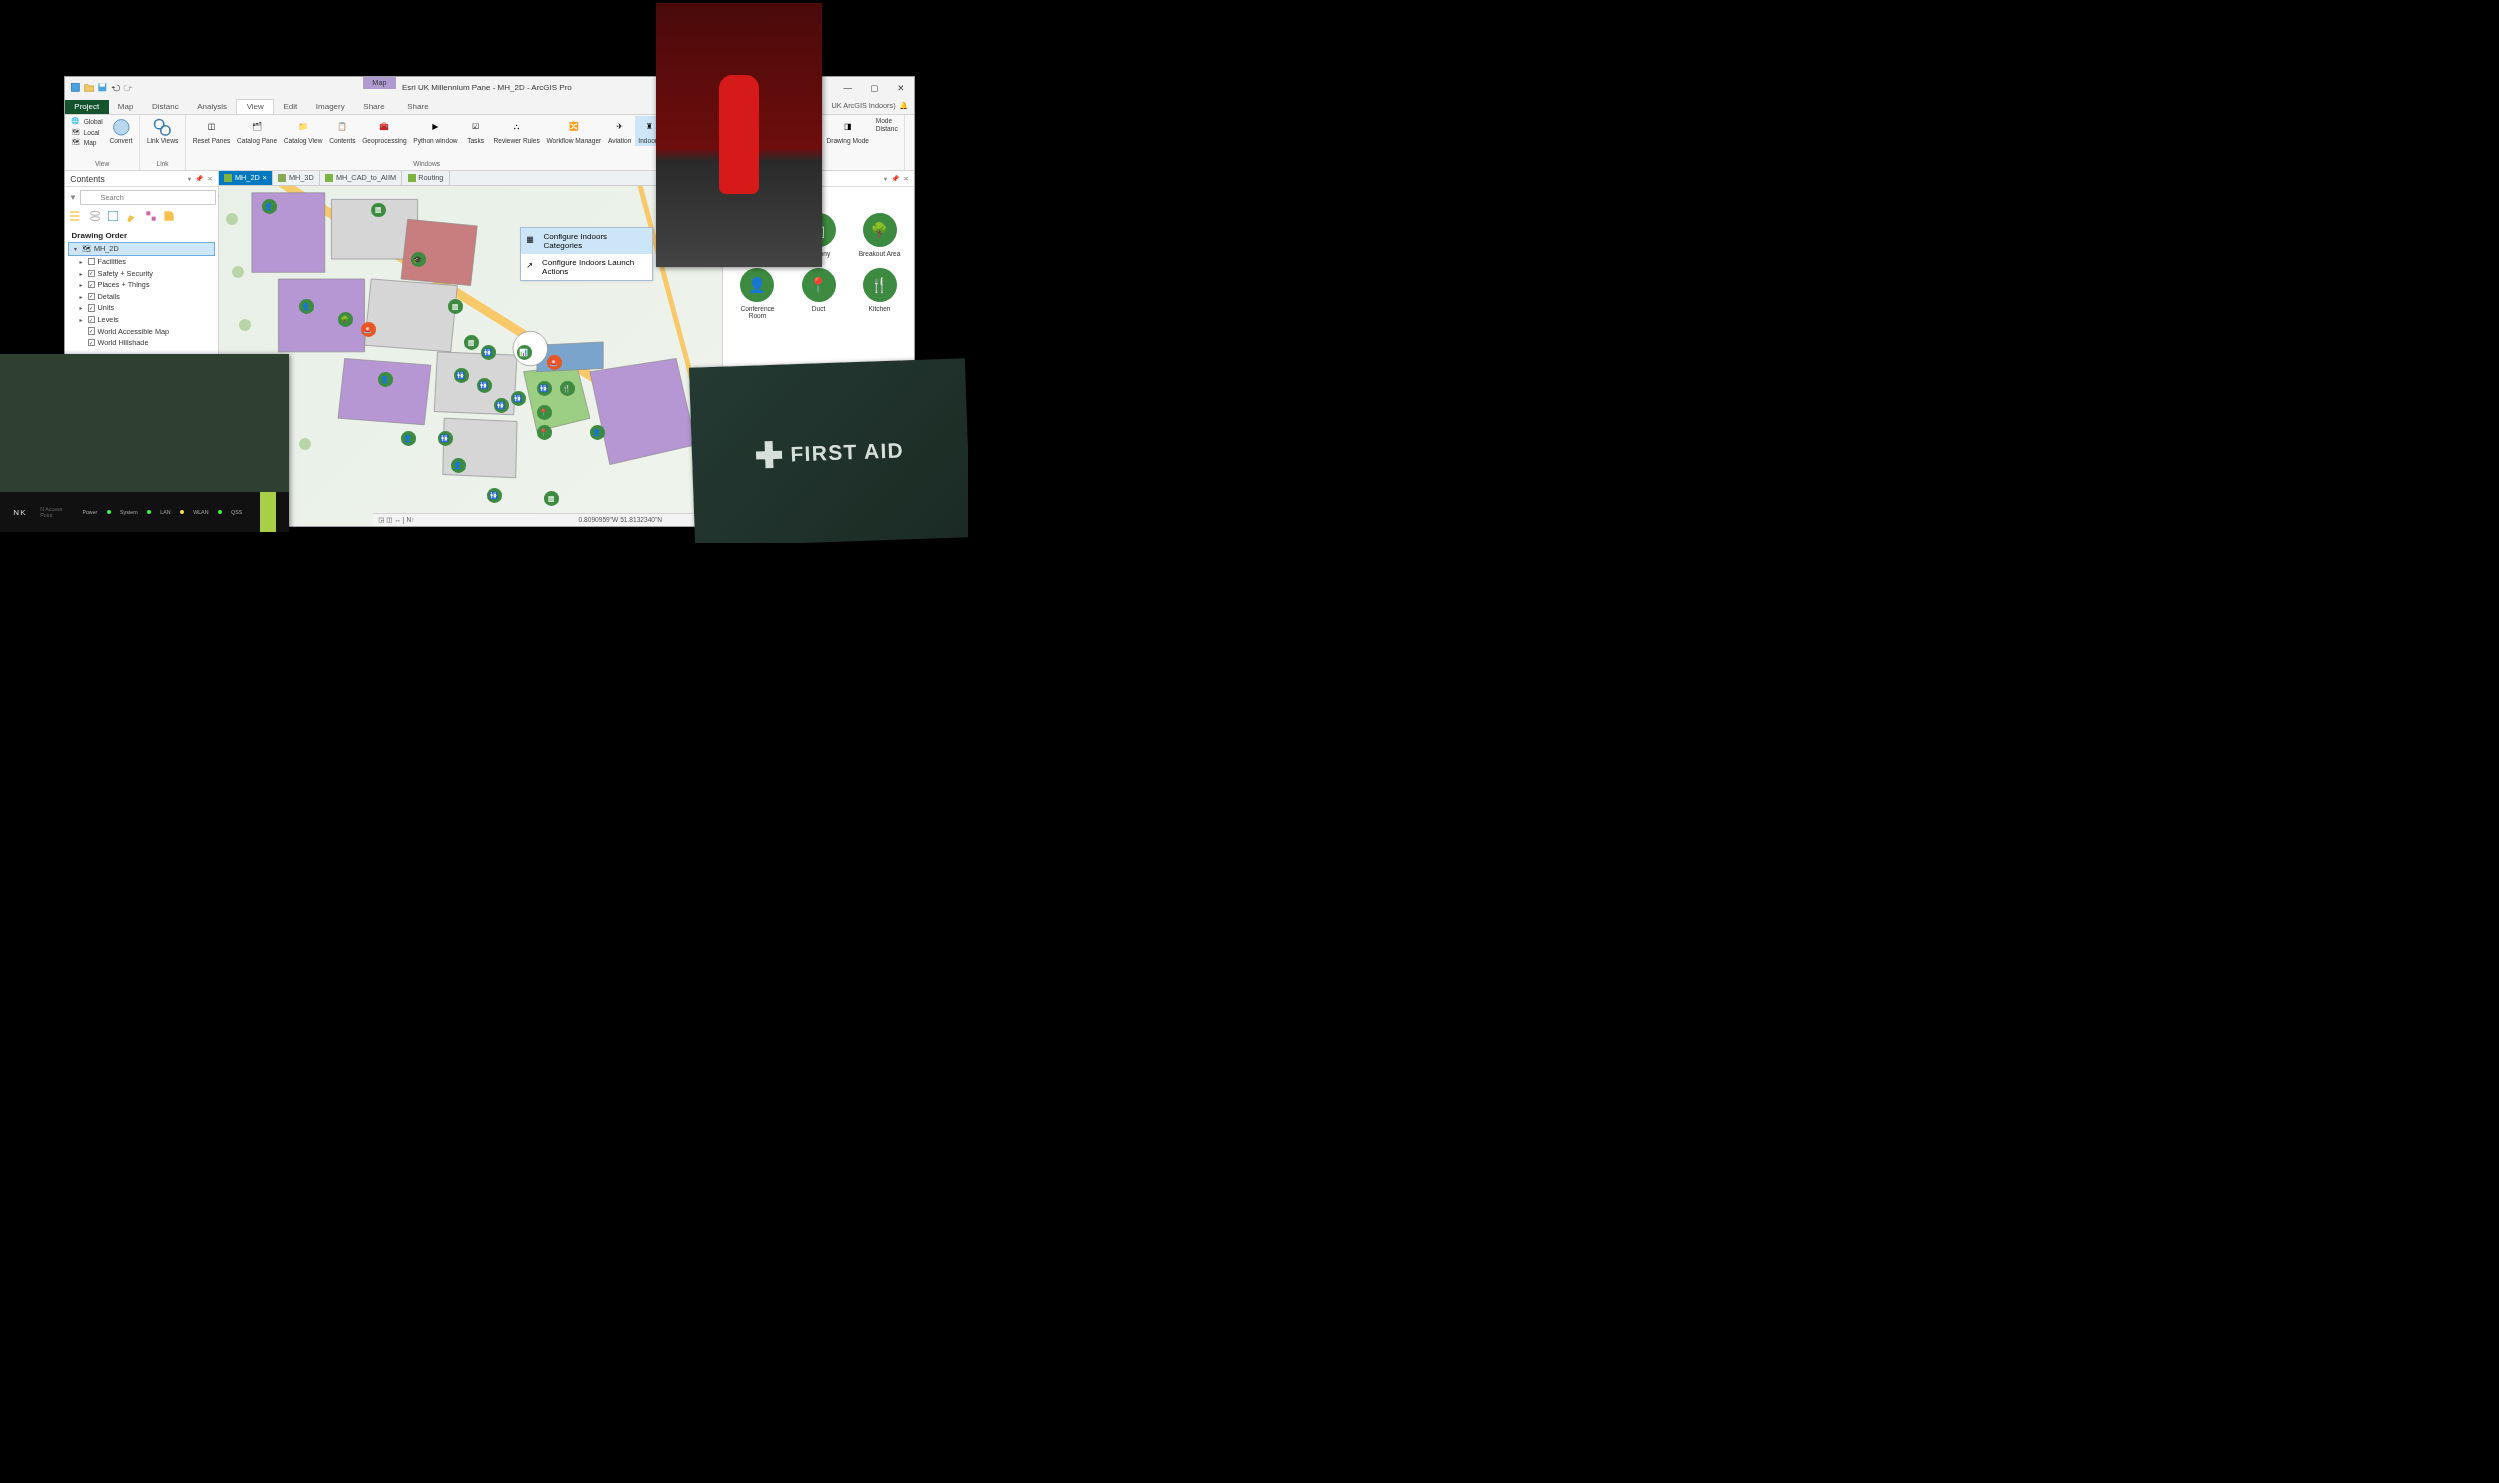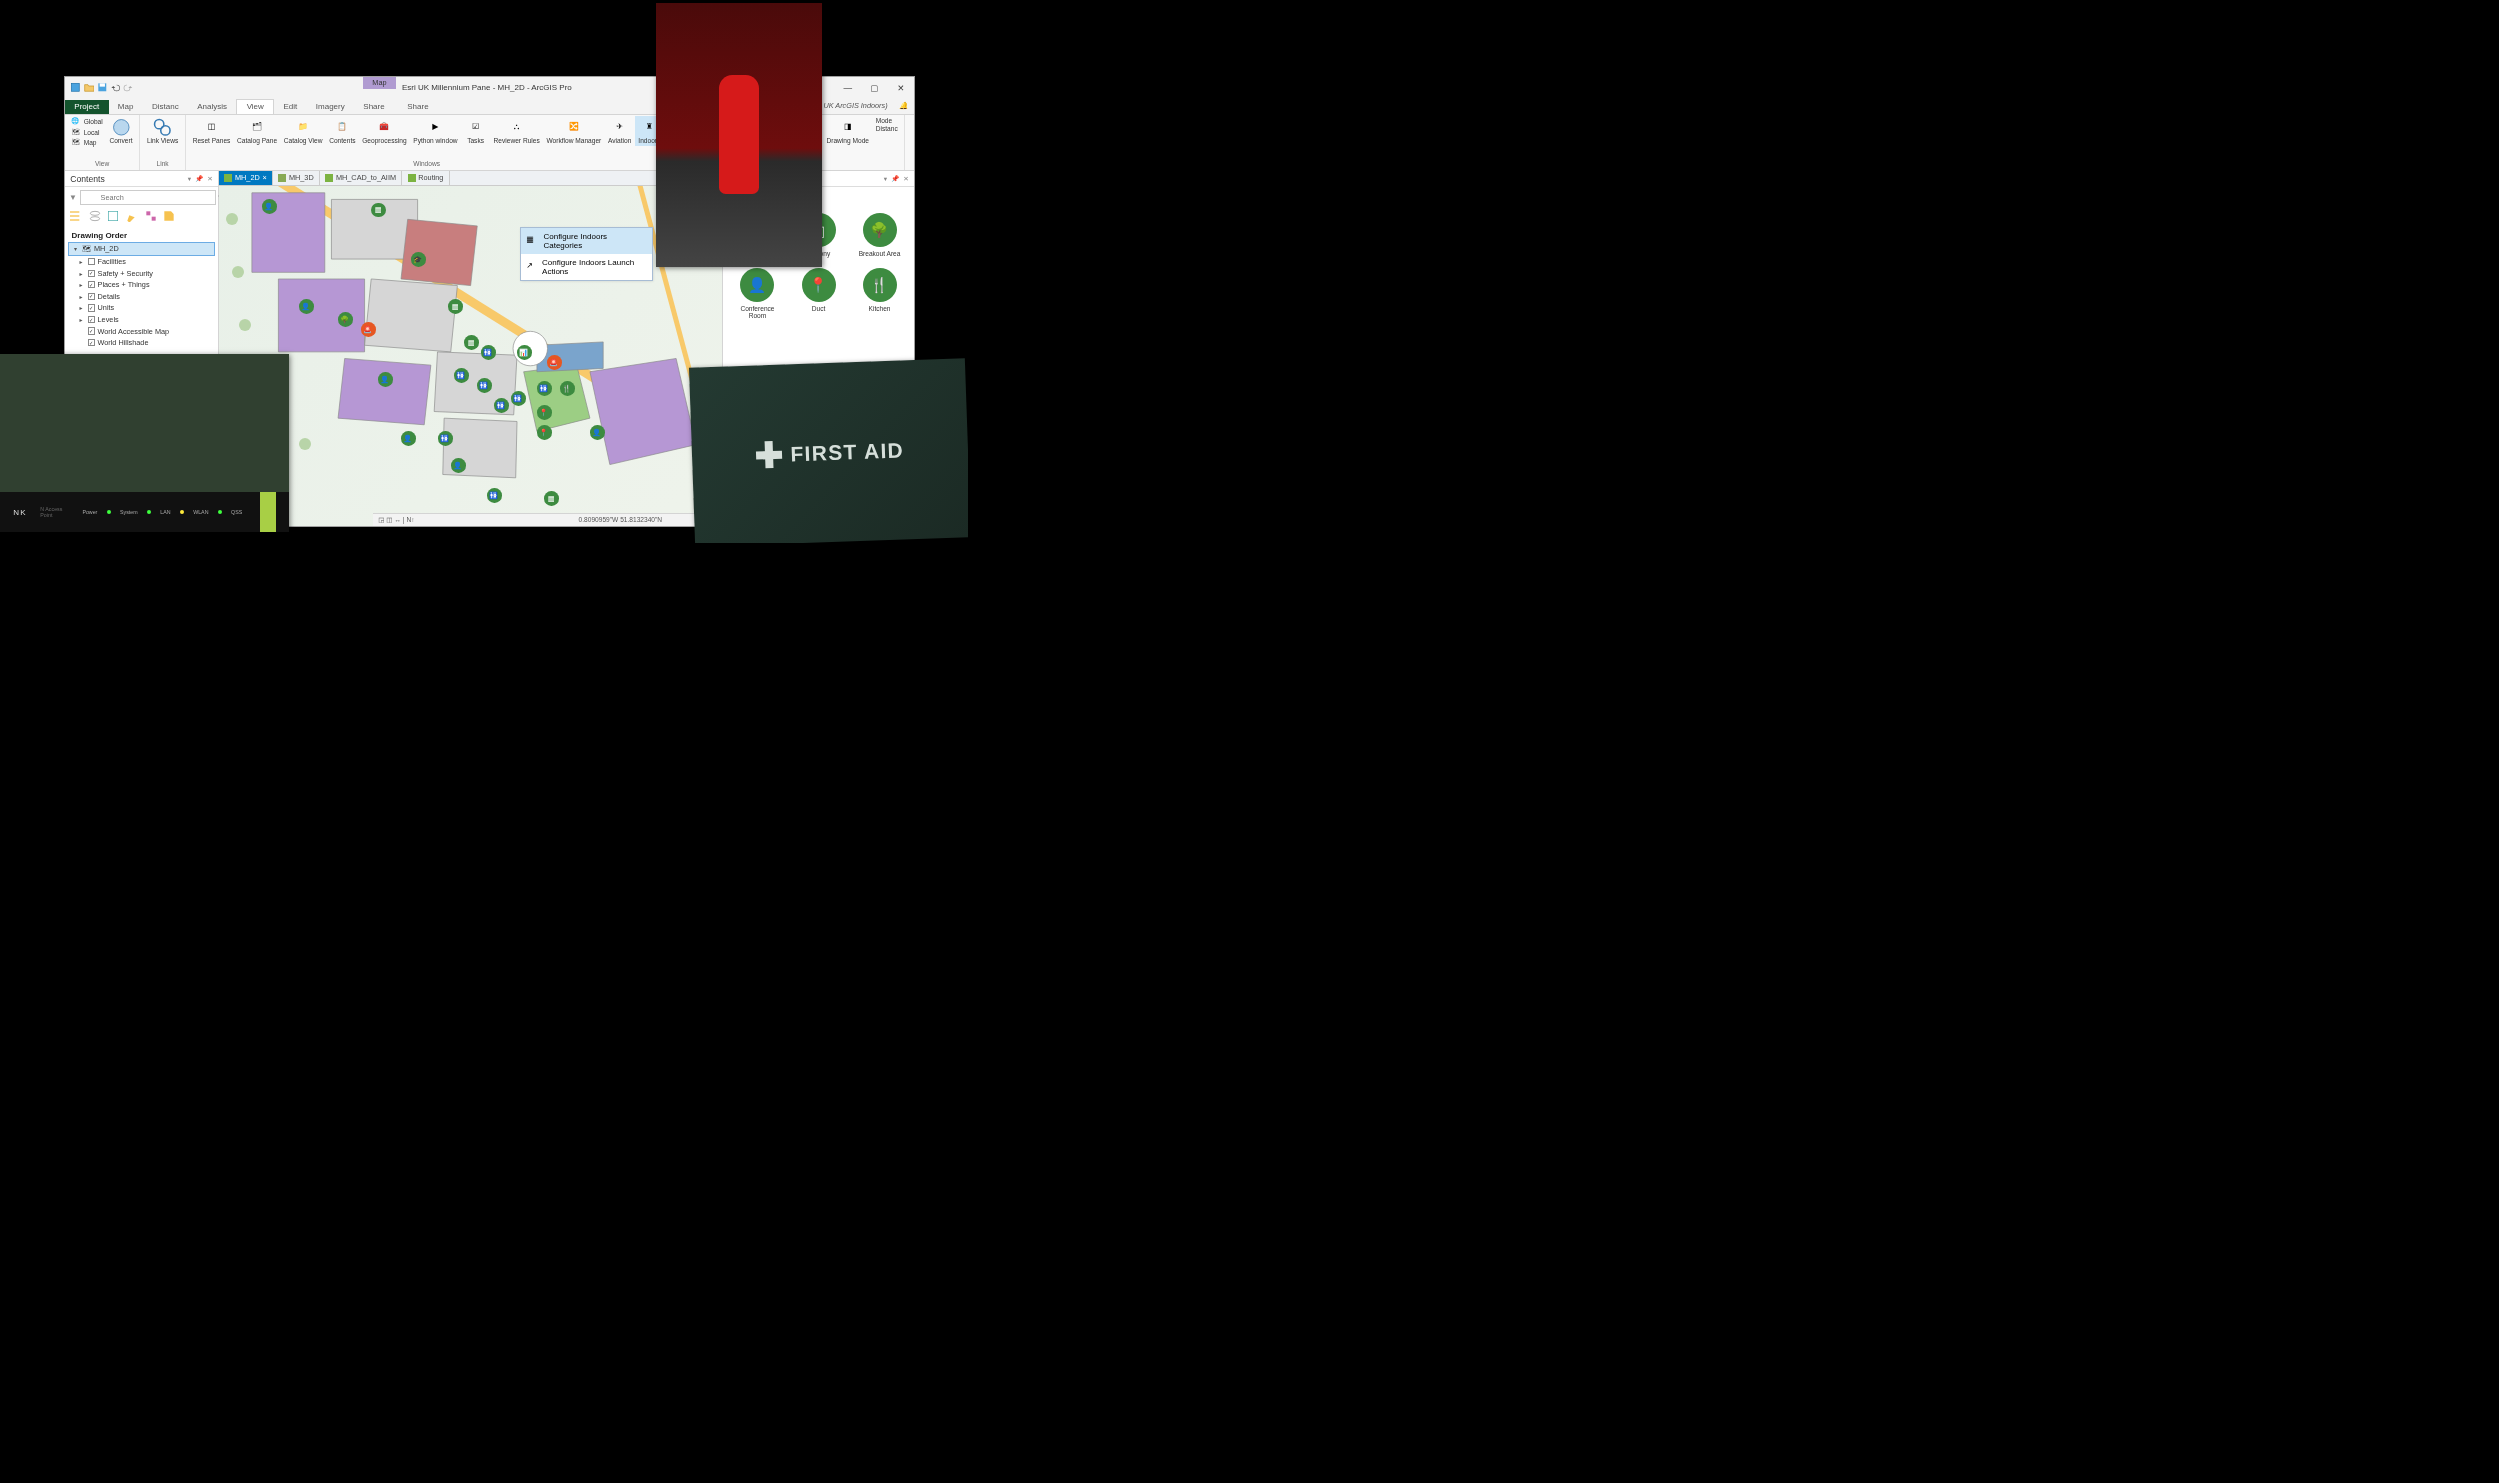--- a/index.html
+++ b/index.html
@@ -15,21 +15,21 @@
 .title-text { flex: 1; text-align: center; font-size: 8px; color: #333; }
 .win-controls { display: flex; }
 .win-btn { width: 26.5px; height: 18.6px; display: flex; align-items: center; justify-content: center; font-size: 8.6px; color: #444; }
 
 
 .main-tabs { display: flex; background: #f3f3f3; height: 17px; border-bottom: 0.7px solid #d4d4d4; align-items: flex-end; }
 .tab { padding: 2.7px 9.3px; color: #555; font-size: 8px; cursor: pointer; }
 .tab.project { background: #14532d; color: #fff; }
 .tab.active { background: #fff; border: 0.7px solid #d4d4d4; border-bottom: none; }
 .context-tab { background: #b09bd1; padding: 1.3px 9.3px; font-size: 7.3px; color: #333; }
-.user-area { position: absolute; right: 5.3px; top: 24px; display: flex; align-items: center; gap: 12px; font-size: 7.3px; color: #555; font-style: italic; }
+.user-area { position: absolute; right: 5.3px; top: 24px; display: flex; align-items: center; gap: 4px; font-size: 7.3px; color: #555; }
 
 
 .ribbon { height: 56px; background: #f8f8f8; border-bottom: 0.7px solid #d4d4d4; display: flex; }
 .ribbon-group { border-right: 0.7px solid #e0e0e0; padding: 1.3px 4px; display: flex; flex-direction: column; justify-content: space-between; }
 .ribbon-group-label { text-align: center; font-size: 6.6px; color: #666; padding-bottom: 1.3px; }
 .ribbon-row { display: flex; gap: 1.3px; align-items: flex-start; }
 .ribbon-btn-lg { display: flex; flex-direction: column; align-items: center; padding: 1.3px 2.7px; gap: 1.3px; cursor: pointer; min-width: 28px; }
 .ribbon-btn-lg .ricon { width: 18.6px; height: 18.6px; display: flex; align-items: center; justify-content: center; }
 .ribbon-btn-lg .rlabel { font-size: 6.6px; text-align: center; line-height: 1.1; color: #333; }
 .ribbon-btn-sm { display: flex; align-items: center; gap: 2.7px; padding: 0.7px 2.7px; font-size: 6.6px; color: #333; }

